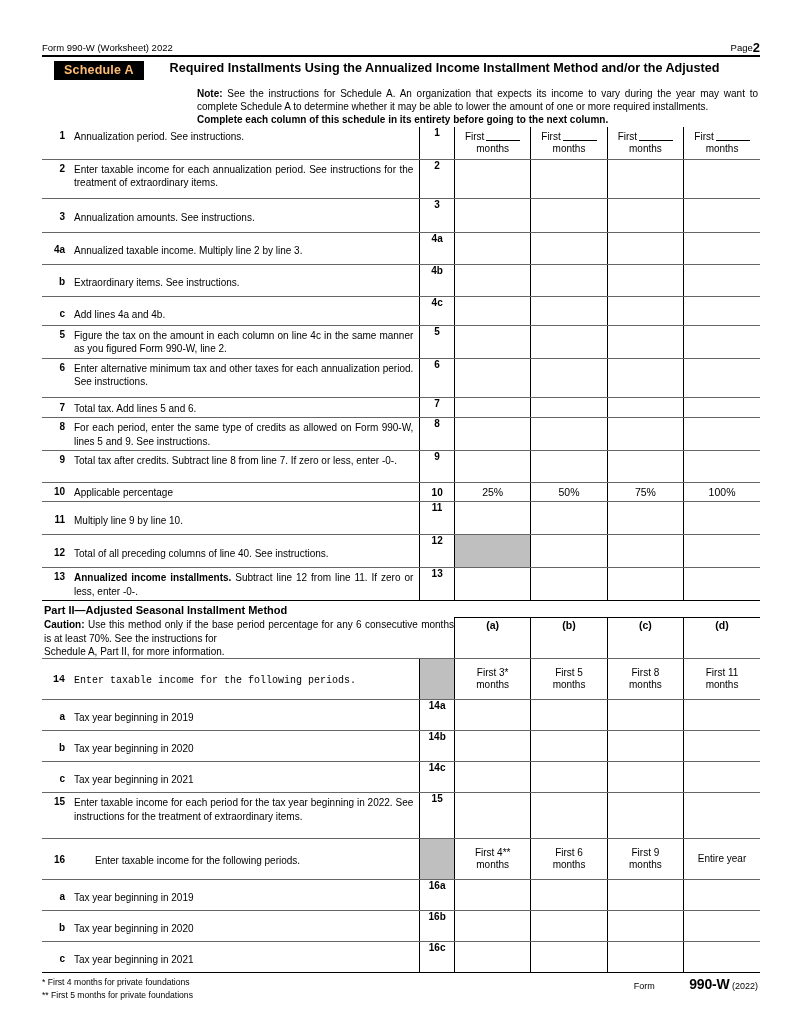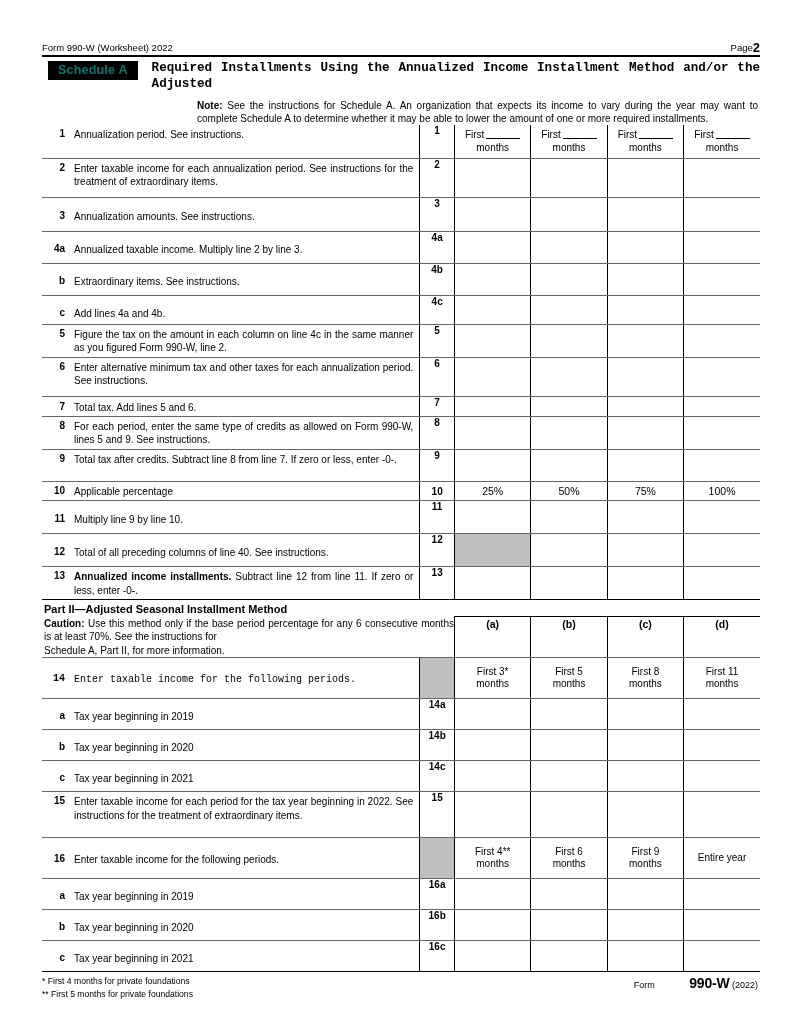--- a/index.html
+++ b/index.html
@@ -21,28 +21,28 @@
     font-size:9.5px;line-height:11px;
     padding-bottom:2px;
   }
   .tophdr .pg{font-size:9.5px;}
   .tophdr .pgnum{font-size:13px;font-weight:bold;vertical-align:-1px;}
   .rule-heavy{border-top:2.2px solid #000;}
 
   
   .schedblock{display:flex;align-items:flex-start;padding-top:4px;}
   .schedtag{
-    background:#000;color:#0f766e;font-weight:bold;font-size:12.5px;
-    padding:2px 10px 3px 10px;margin-left:6px;
+    background:#000;color:#fdba74;font-weight:bold;font-size:12.5px;
+    padding:2px 10px 3px 10px;margin-left:12px;
     letter-spacing:.2px;white-space:nowrap;
   }
   .schedtitle{
-    flex:1;margin-left:14px;
+    flex:1;margin-left:26px;
     font-weight:bold;font-size:12.6px;line-height:15.5px;
-    text-align:justify;text-justify:inter-word;font-family:Liberation Mono, monospace;
+    text-align:justify;text-justify:inter-word;
   }
   .schedtitle .l2{text-align:left;}
   .notebox{
     margin-left:155px;margin-top:7px;margin-right:2px;
     font-size:10px;line-height:13.2px;text-align:justify;
   }
   .notebox b{font-weight:bold;}
   .notebox .lastline{font-weight:bold;text-align:left;}
 
   
@@ -137,20 +137,21 @@
 
   <div class="schedblock">
     <div class="schedtag">Schedule A</div>
     <div class="schedtitle">
       <div>Required Installments Using the Annualized Income Installment Method and/or the Adjusted</div>
     </div>
   </div>
 
   <div class="notebox">
     <span><b>Note:</b><span> See the instructions for Schedule A. An organization that expects its income to vary during the year may want to complete Schedule A to determine whether it may be able to lower the amount of one or more required installments.</span></span>
+    <div class="lastline">Complete each column of this schedule in its entirety before going to the next column.</div>
   </div>
 
   <table class="form">
     <colgroup>
       <col class="c-desc">
         <col class="c-num">
       <col class="c-col">
         <col class="c-col">
         <col class="c-col">
         <col class="c-col">
@@ -484,21 +485,21 @@
       </td>
       <td class="numcell">15</td>
       <td class="datacell"></td>
       <td class="datacell"></td>
       <td class="datacell"></td>
       <td class="datacell last"></td>
     </tr>
 
     <tr style="height:41px;">
       <td>
-        <div class="desc" style="padding-top:15px;">
+        <div class="desc" style="padding-top:15px;gap:21px;">
           <span class="ln">16</span>
           <span class="tx single">Enter taxable income for the following periods.</span>
         </div>
       </td>
       <td class="numcell shaded"></td>
       <td class="datacell" style="vertical-align:middle;">
         <div class="colhdr"><span>First 4**</span><span class="two">months</span></div>
       </td>
       <td class="datacell" style="vertical-align:middle;">
         <div class="colhdr"><span>First 6</span><span class="two">months</span></div>

